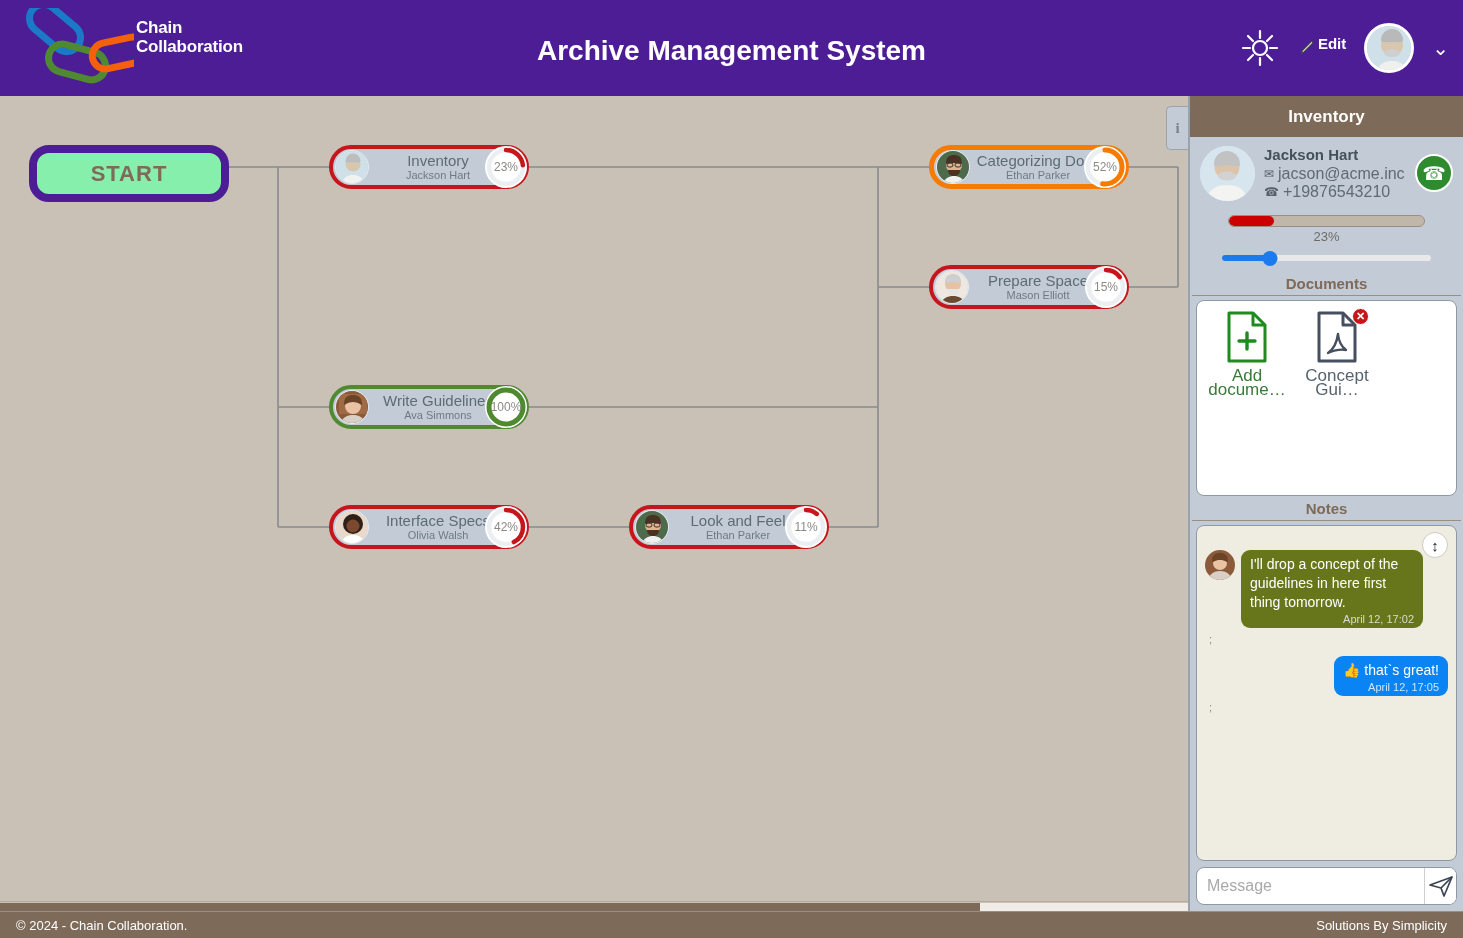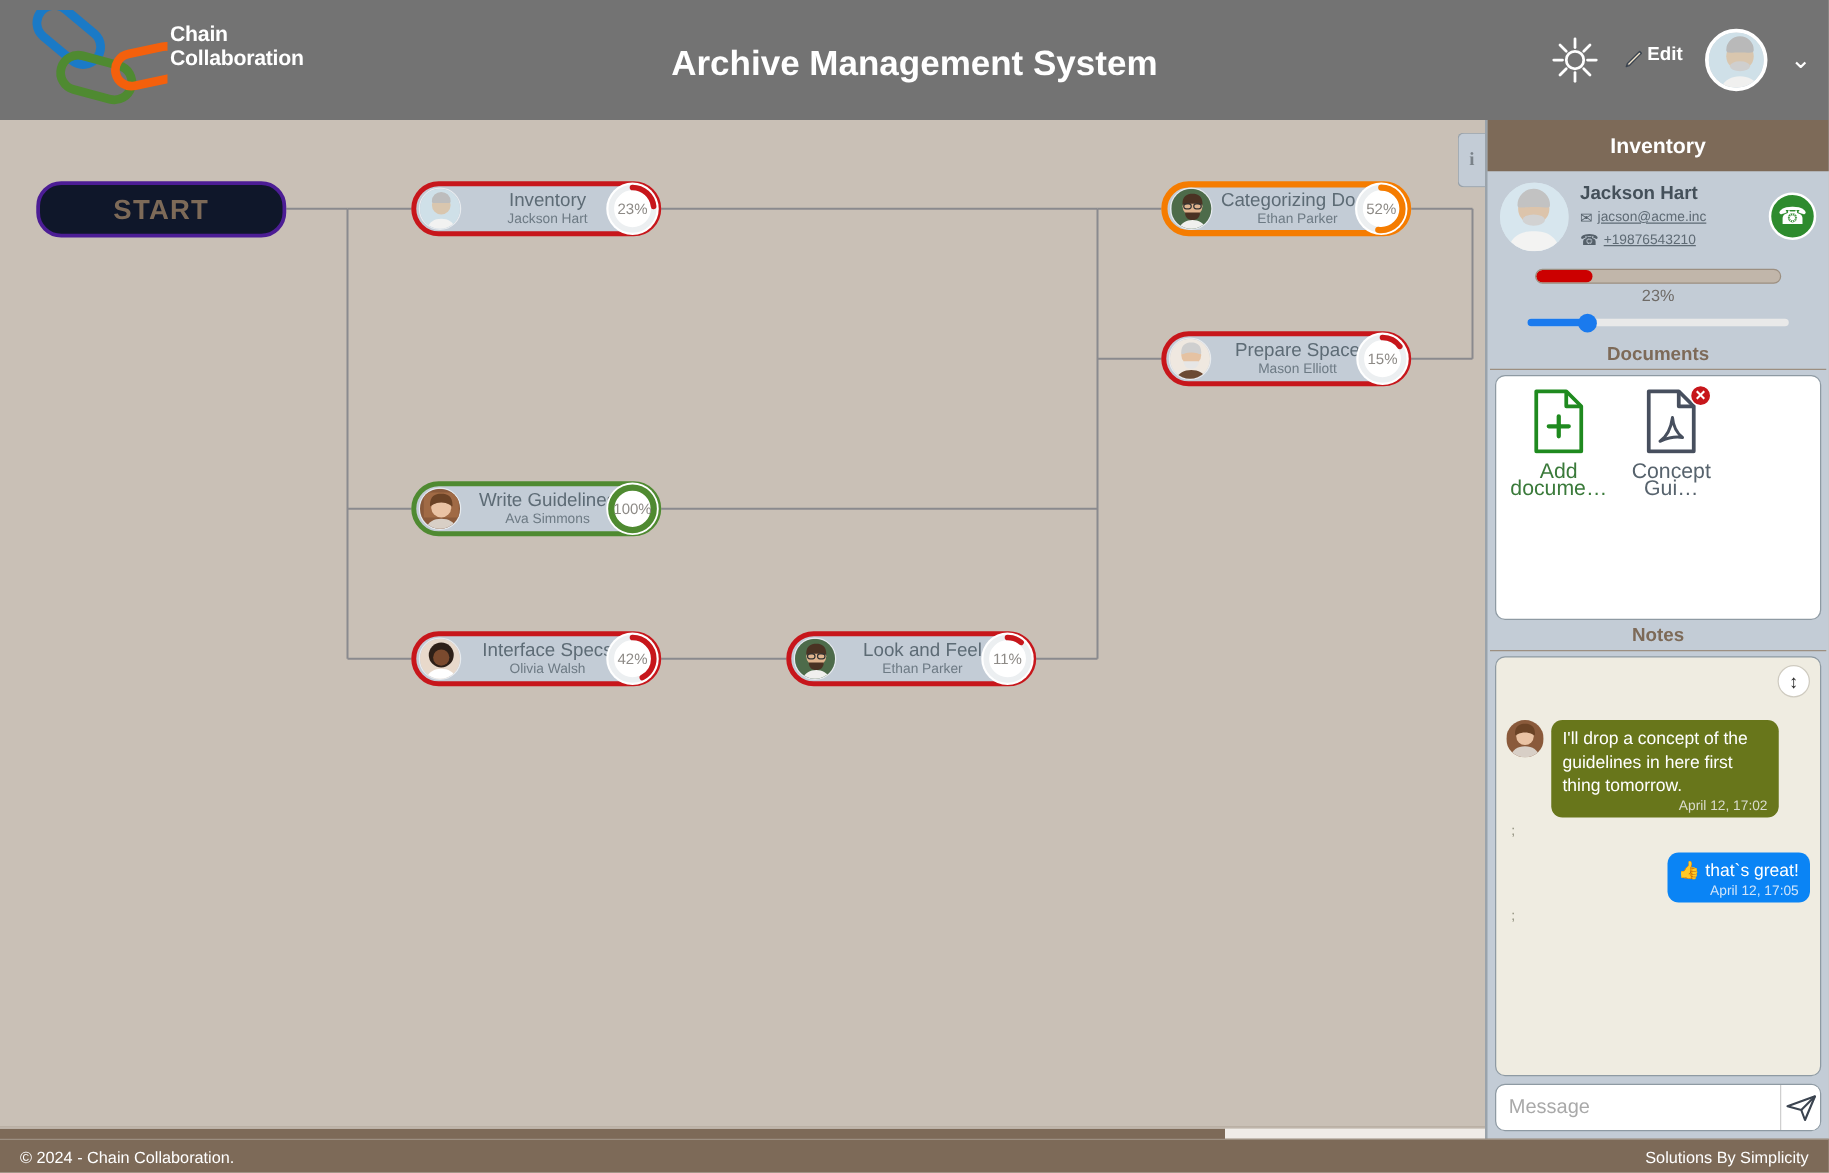--- a/index.html
+++ b/index.html
@@ -7,21 +7,21 @@
     width: 1463px; height: 938px;
     font-family: "Liberation Sans", sans-serif;
     overflow: hidden;
     background: #c9c0b6;
   }
 
   
   .header {
     position: absolute; top: 0; left: 0;
     width: 1463px; height: 96px;
-    background: #737373;
+    background: #4c1d95;
     display: flex; align-items: center;
   }
   .logo-wrap {
     position: absolute; left: 14px; top: 8px;
     width: 300px; height: 80px;
   }
   .logo-text {
     position: absolute; left: 122px; top: 10px;
     color: #ffffff; font-size: 17px; font-weight: bold;
     line-height: 19px; letter-spacing: -0.2px;
@@ -53,23 +53,23 @@
   .canvas {
     position: absolute; top: 96px; left: 0;
     width: 1188px; height: 805px;
     background: #c9c0b6;
     overflow: hidden;
   }
   .edges { position: absolute; top: 0; left: 0; width: 1188px; height: 805px; }
 
   .start-node {
     position: absolute; left: 29px; top: 49px;
-    width: 200px; height: 45px;
-    border: 3px solid #4c1d95; border-radius: 20px;
-    background: #0f172a;
+    width: 200px; height: 57px;
+    border: 8px solid #4c1d95; border-radius: 20px;
+    background: #86efac;
     display: flex; align-items: center; justify-content: center;
     color: #7d6a58; font-size: 22px; font-weight: bold;
     letter-spacing: 1px; cursor: pointer;
   }
 
   .node {
     position: absolute; width: 200px; height: 44px;
     border-radius: 22px; background: #c3ccd6;
     display: flex; align-items: center; cursor: pointer;
   }
@@ -128,21 +128,21 @@
   }
   .sb-person { display: flex; align-items: center; padding: 8px 10px 4px 10px; }
   .sb-av {
     width: 55px; height: 55px; border-radius: 50%;
     overflow: hidden; flex: 0 0 55px; background: #d7e3ea;
   }
   .sb-info { flex: 1; padding-left: 9px; }
   .sb-name { font-size: 15px; font-weight: bold; color: #44505a; line-height: 20px; }
   .sb-line { display: flex; align-items: center; gap: 4px; line-height: 18px; }
   .sb-line a {
-    font-size: 11px; color: #5e6a74; text-decoration: underline; cursor: pointer;
+    font-size: 16px; color: #5e6a74; cursor: pointer;
   }
   .sb-line .gi { font-size: 12px; color: #55606a; }
   .call-btn {
     width: 38px; height: 38px; border-radius: 50%;
     background: #2e8b2e; border: 2px solid #ffffff;
     display: flex; align-items: center; justify-content: center;
     color: #ffffff; font-size: 19px; cursor: pointer; flex: 0 0 38px;
   }
   .sec-title {
     text-align: center; font-size: 15px; font-weight: bold;
@@ -542,21 +542,21 @@
       <div class="del-badge">✕</div>
       <div class="dlabel">Concept Gui…</div>
     </div>
   </div>
 
   <div class="sec-title">Notes</div>
 
   <div class="notes-box">
     <div class="resize-handle">↕</div>
 
-    <div class="msg-row" style="margin-top:40px;">
+    <div class="msg-row" style="margin-top:14px;">
       <div class="msg-av">
         <svg viewBox="0 0 30 30" width="30" height="30">
             <rect width="30" height="30" fill="#8a5a3b"></rect>
             <circle cx="15" cy="13" r="7" fill="#eac3a4"></circle>
             <path d="M7 11c0-6 3.5-8 8-8s8 2 8 8c0 3-2-1-8-1s-8 4-8 1z" fill="#6b4326"></path>
             <path d="M3 30c1.5-6 6-9 12-9s10.5 3 12 9z" fill="#d8cfc6"></path>
           </svg>
       </div>
       <div class="bubble left">
         <div class="btxt">I'll drop a concept of the guidelines in here first thing tomorrow.</div>

